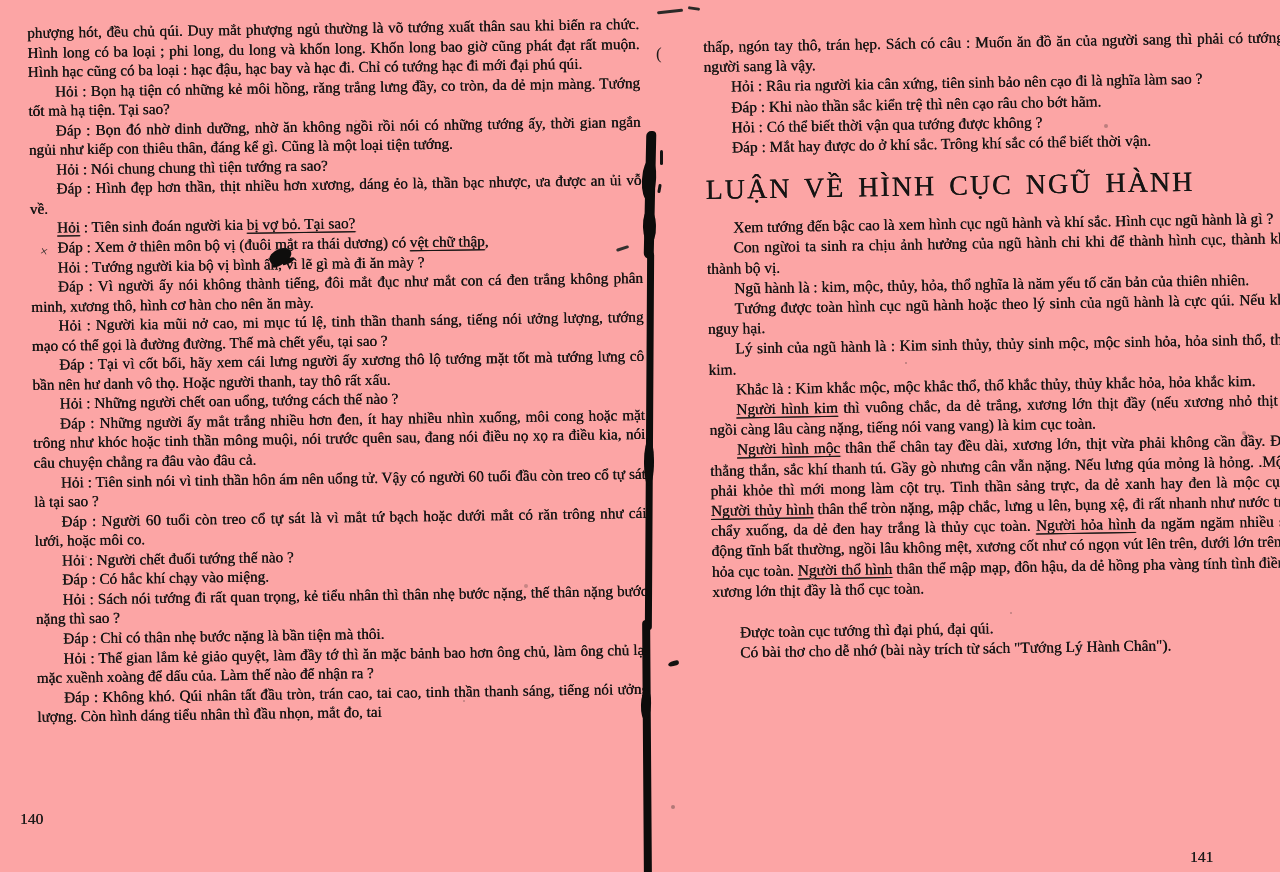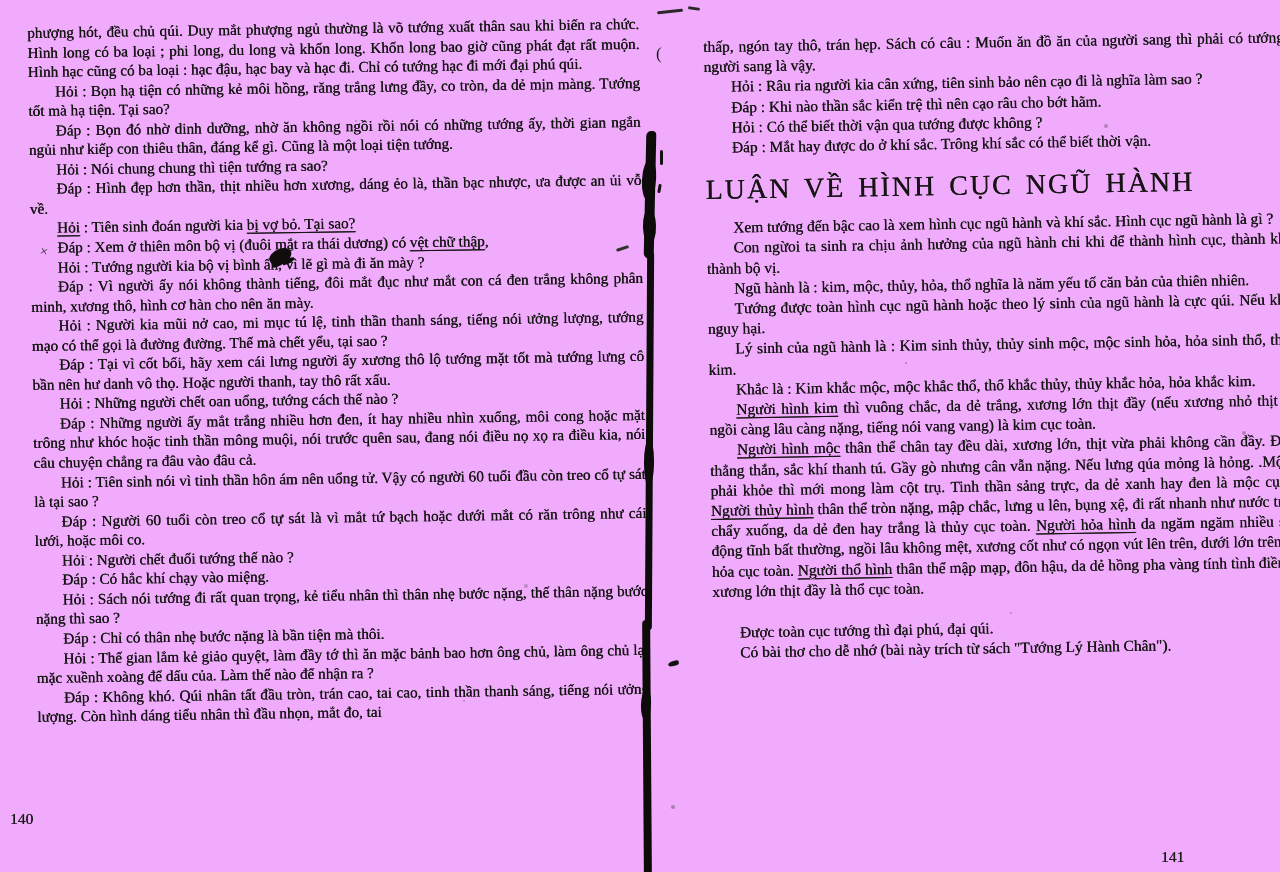--- a/index.html
+++ b/index.html
@@ -1,19 +1,19 @@
 <!DOCTYPE html>
 <html><head>
 <meta charset="utf-8">
 <style>
   html,body{margin:0;padding:0;}
   #screen{
     position:relative;
     width:1280px;height:872px;
-    background:#f0abfc;
+    background:#fca5a5;
     overflow:hidden;
     font-family:"Liberation Serif","DejaVu Serif",serif;
     color:#161514;
   }
   .page-text{
     position:absolute;
     text-align:justify;
     text-shadow:0.3px 0 currentColor;
   }
   #left-page-text{
@@ -37,22 +37,22 @@
     margin:15px 0 11px 0;
     text-align:left;text-indent:0;
     white-space:nowrap;
   }
   .u{text-decoration:underline;text-decoration-thickness:1.4px;text-underline-offset:2.5px;}
   .b{font-weight:normal;}
   .page-number{
     position:absolute;font-size:15.5px;color:#1b1a19;
     text-shadow:0.3px 0 currentColor;
   }
-  #left-page-number{left:10px;top:810px;}
-  #right-page-number{left:1161px;top:848px;}
+  #left-page-number{left:20px;top:810px;}
+  #right-page-number{left:1190px;top:848px;}
 
   
   .artifact{position:absolute;}
   .stripe{background:#0d0c0b;}
   #stripe-a{left:645px;top:131px;width:10px;height:128px;border-radius:5px 4px 3px 6px;transform:rotate(1.2deg);}
   #stripe-b{left:646px;top:252px;width:7px;height:378px;border-radius:3px;transform:rotate(0.35deg);}
   #stripe-c{left:643px;top:620px;width:8px;height:254px;border-radius:4px 3px 2px 2px;transform:rotate(-0.4deg);}
   .stripe-blob{background:#0d0c0b;border-radius:50% 45% 55% 50%;}
   #blob-1{left:642px;top:160px;width:14px;height:40px;transform:rotate(3deg);}
   #blob-2{left:643px;top:210px;width:13px;height:34px;transform:rotate(-2deg);}

